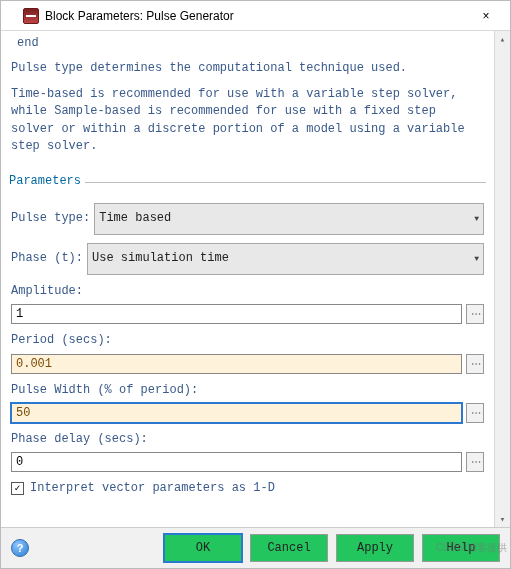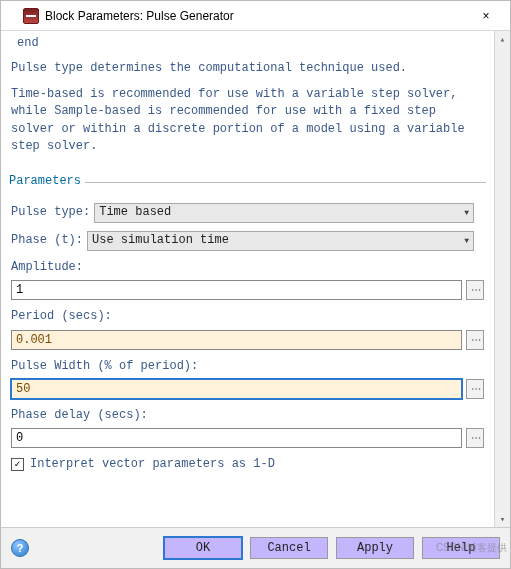--- a/index.html
+++ b/index.html
@@ -72,25 +72,25 @@
     margin: 2px 0 0 0;
     padding: 8px 2px 0 2px;
     position: relative;
   }
   fieldset.params legend {
     padding: 0 4px 0 0;
     margin-left: -2px;
     color: #0369a1;
   }
   .row-combo {
-    display:flex; align-items:center; margin: 4px 10px 8px 0;
+    display:flex; align-items:center; margin: 4px 0 8px 0;
   }
   .row-combo label { white-space: nowrap; margin-right: 4px; }
   .combo {
-    flex:1; height: 20px;
+    flex:1; height: 32px;
     background: #e8e8e8;
     border: 1px solid #a8a8a8;
     display:flex; align-items:center; justify-content:space-between;
     padding: 0 4px 0 4px;
     color: #222;
   }
   .combo .arrow { font-size: 8px; color:#444; }
   .field-label { margin: 6px 0 4px 0; display:block; }
   .field-row {
     display:flex; align-items:center; gap:4px;
@@ -133,23 +133,23 @@
   }
   .help-icon {
     width:18px; height:18px; border-radius:50%;
     background: radial-gradient(circle at 35% 30%, #8cc6ff, #2f7dd1);
     border:1px solid #2a6db3;
     display:flex; align-items:center; justify-content:center;
     color:#fff; font-family:"Segoe UI",sans-serif; font-size:11px; font-weight:bold;
     margin-right:auto;
   }
   .btn {
-    min-width:78px; height:22px;
+    min-width:78px; height:28px;
     border:1px solid #9a9a9a;
-    background:#c4b5fd;
+    background:#22c55e;
     font-family: "SimSun","Courier New",monospace;
     font-size:12px; color:#222;
     display:flex; align-items:center; justify-content:center;
   }
   .btn.default { border:1px solid #2a78d0; outline:1px solid #2a78d0; }
   .watermark {
     position:absolute; right:4px; bottom:14px;
     font-family:"Segoe UI",sans-serif; font-size:10px;
     color:rgba(120,120,120,0.55);
     pointer-events:none;

